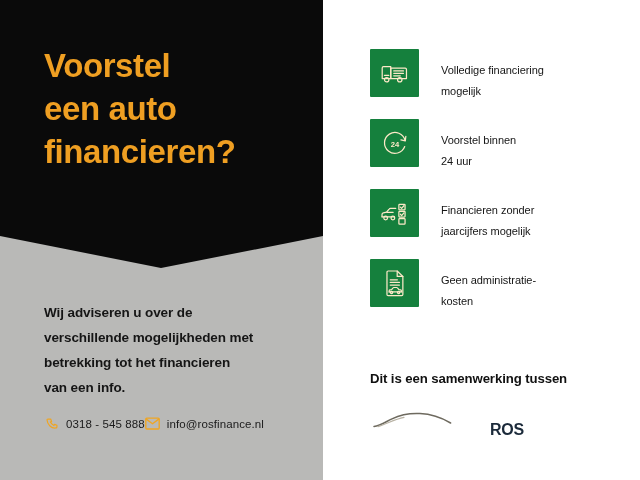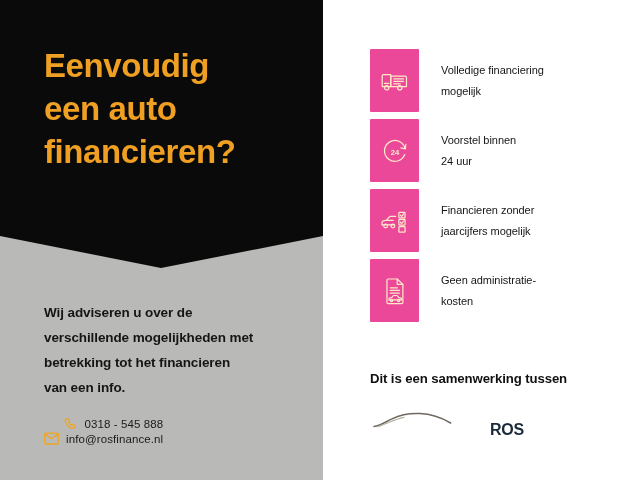--- a/index.html
+++ b/index.html
@@ -66,21 +66,20 @@
     letter-spacing: -0.1px;
   }
   .advice-text .ad-line { display: block; }
 
   .contact-row {
     position: absolute;
     left: 44px;
     top: 416px;
     display: flex;
     align-items: flex-end;
-    flex-direction: column;
   }
   .contact-item {
     display: flex;
     align-items: center;
   }
   .contact-item + .contact-item { }
   .contact-icon {
     width: 15px;
     height: 15px;
     margin-right: 7px;
@@ -114,22 +113,22 @@
     width: 260px;
   }
   .feature-row {
     display: flex;
     align-items: flex-start;
     height: 49px;
     margin-bottom: 21px;
   }
   .feature-tile {
     width: 49px;
-    height: 63px;
-    background: #ec4899;
+    height: 48px;
+    background: #15803d;
     flex: none;
     display: flex;
     align-items: center;
     justify-content: center;
     border-radius: 1px;
   }
   .feature-tile svg { display: block; }
   .feature-text {
     margin-left: 22px;
     color: #151515;
@@ -206,21 +205,21 @@
 </style>
 </head>
 <body>
 
 <div id="ad-root">
 
   <div class="left-panel">
     <div class="black-chevron"></div>
 
     <div class="headline">
-      <span class="hl-line">Eenvoudig</span>
+      <span class="hl-line">Voorstel</span>
       <span class="hl-line">een auto</span>
       <span class="hl-line">financieren?</span>
     </div>
 
     <div class="advice-text">
       <span class="ad-line">Wij adviseren u over de</span>
       <span class="ad-line">verschillende mogelijkheden met</span>
       <span class="ad-line">betrekking tot het financieren</span>
       <span class="ad-line">van een info.</span>
     </div>

